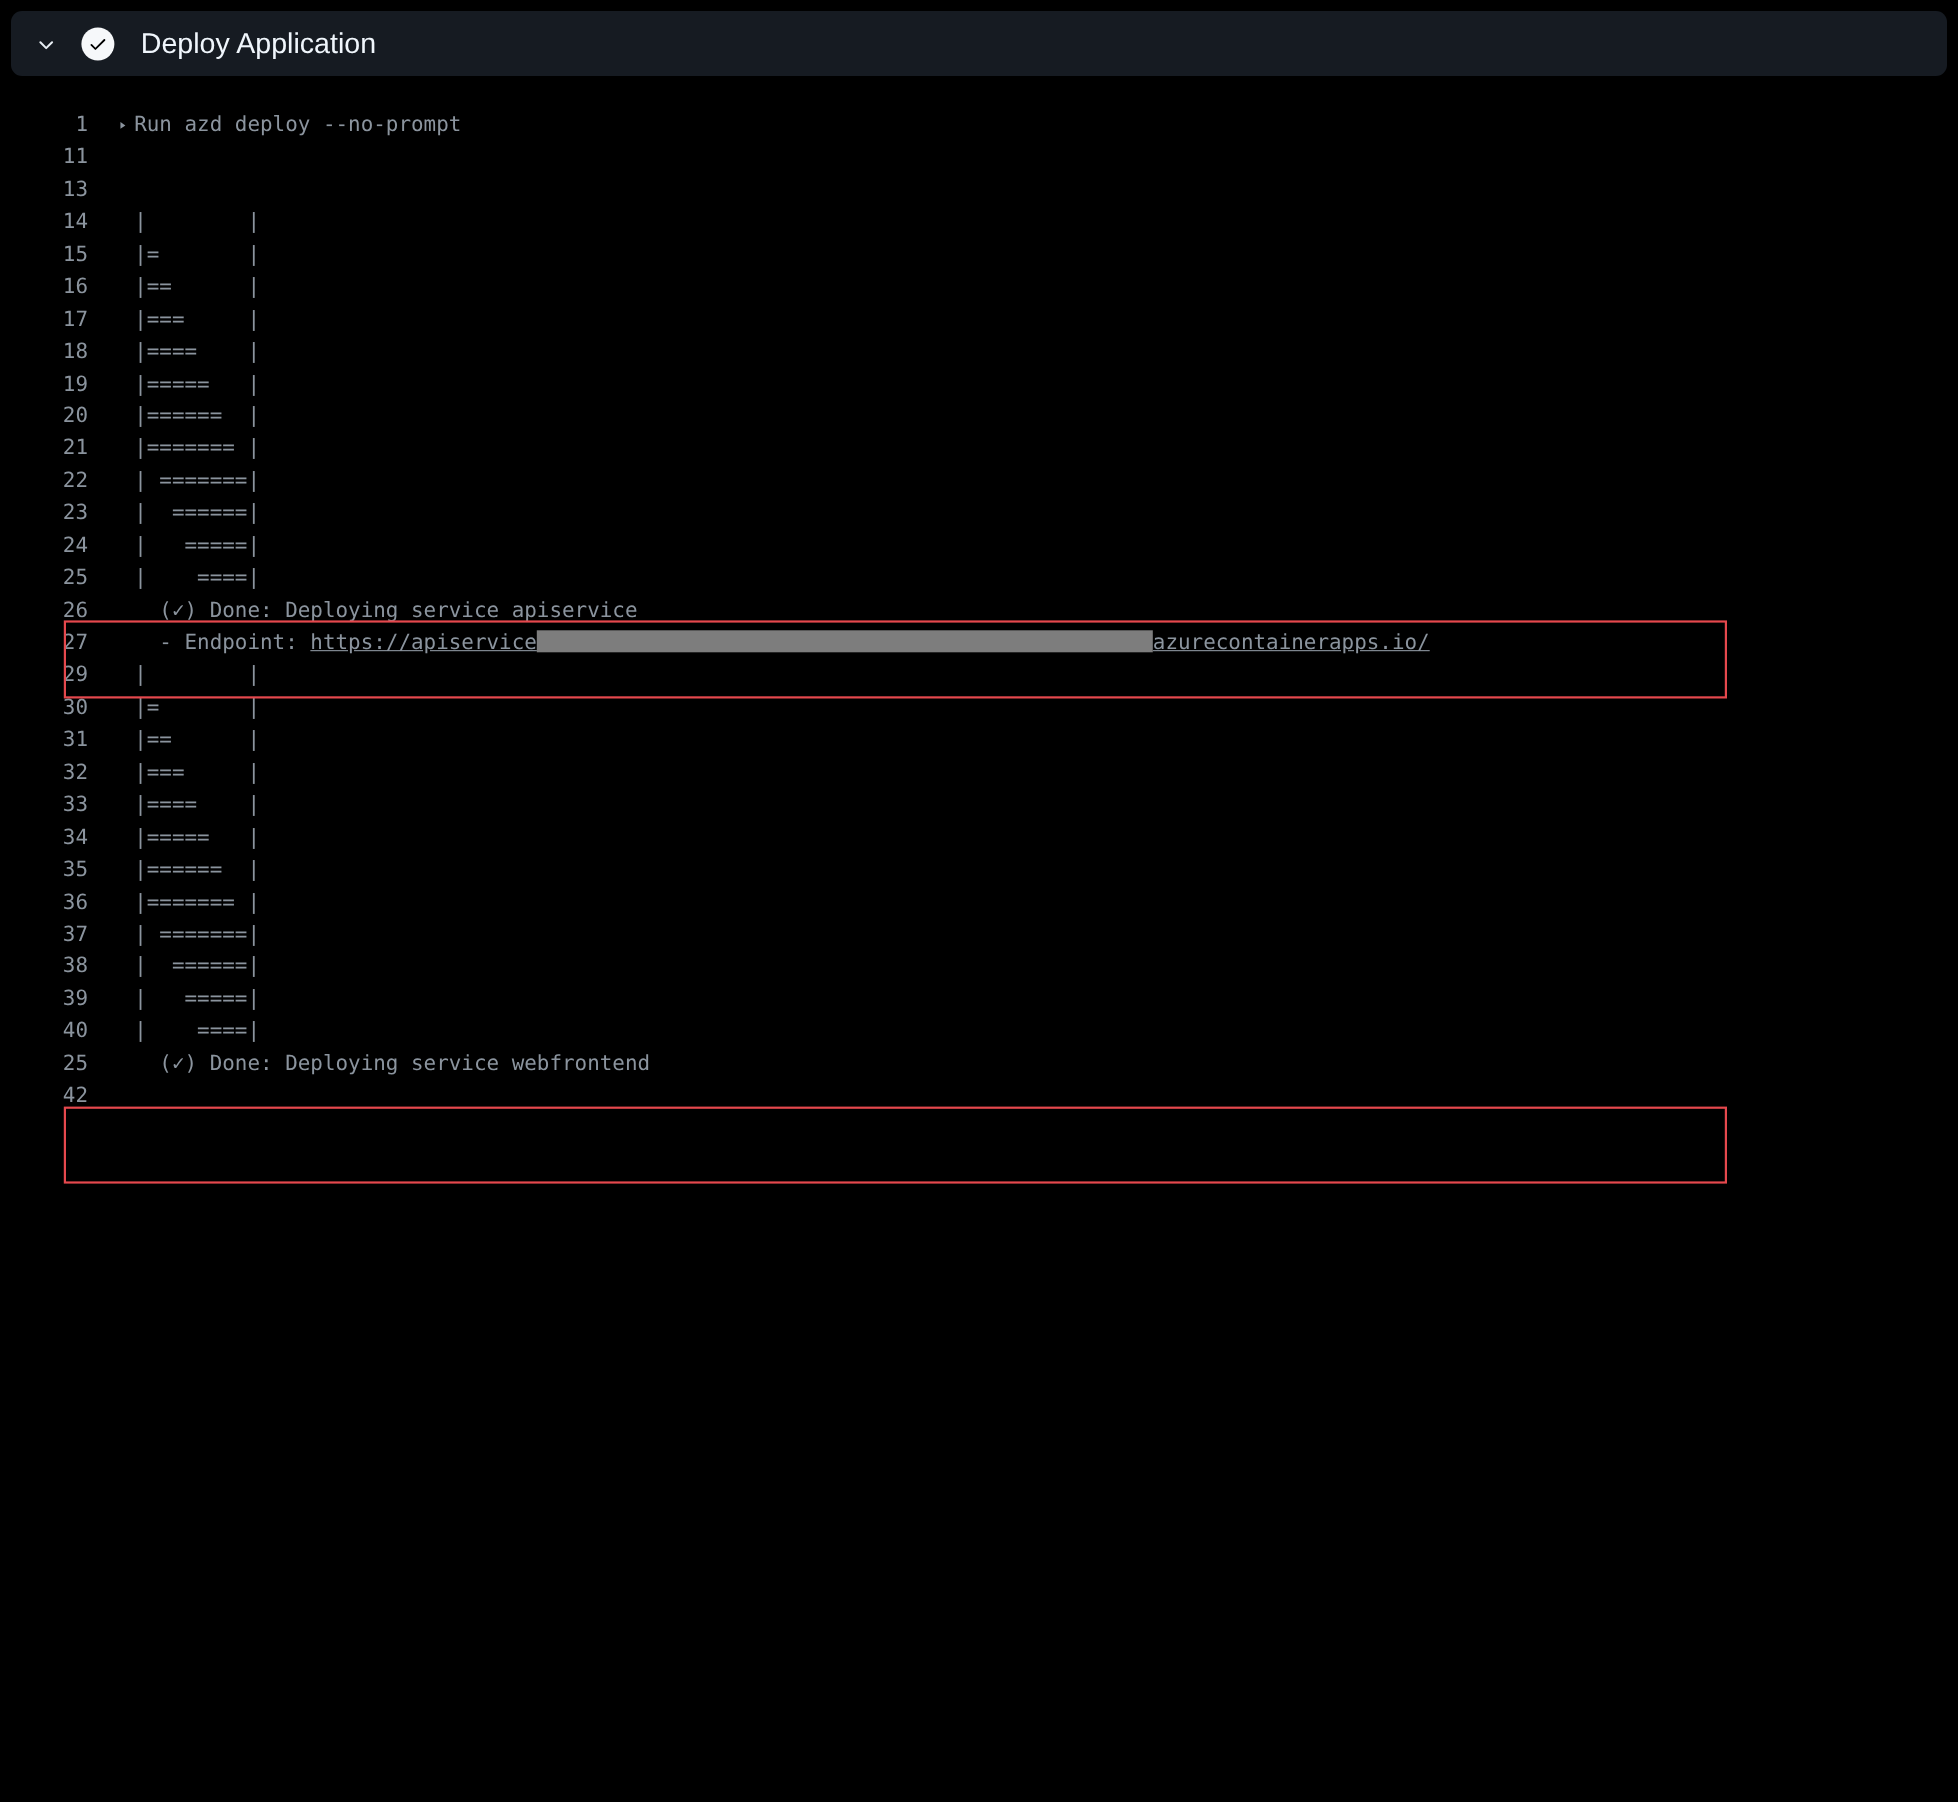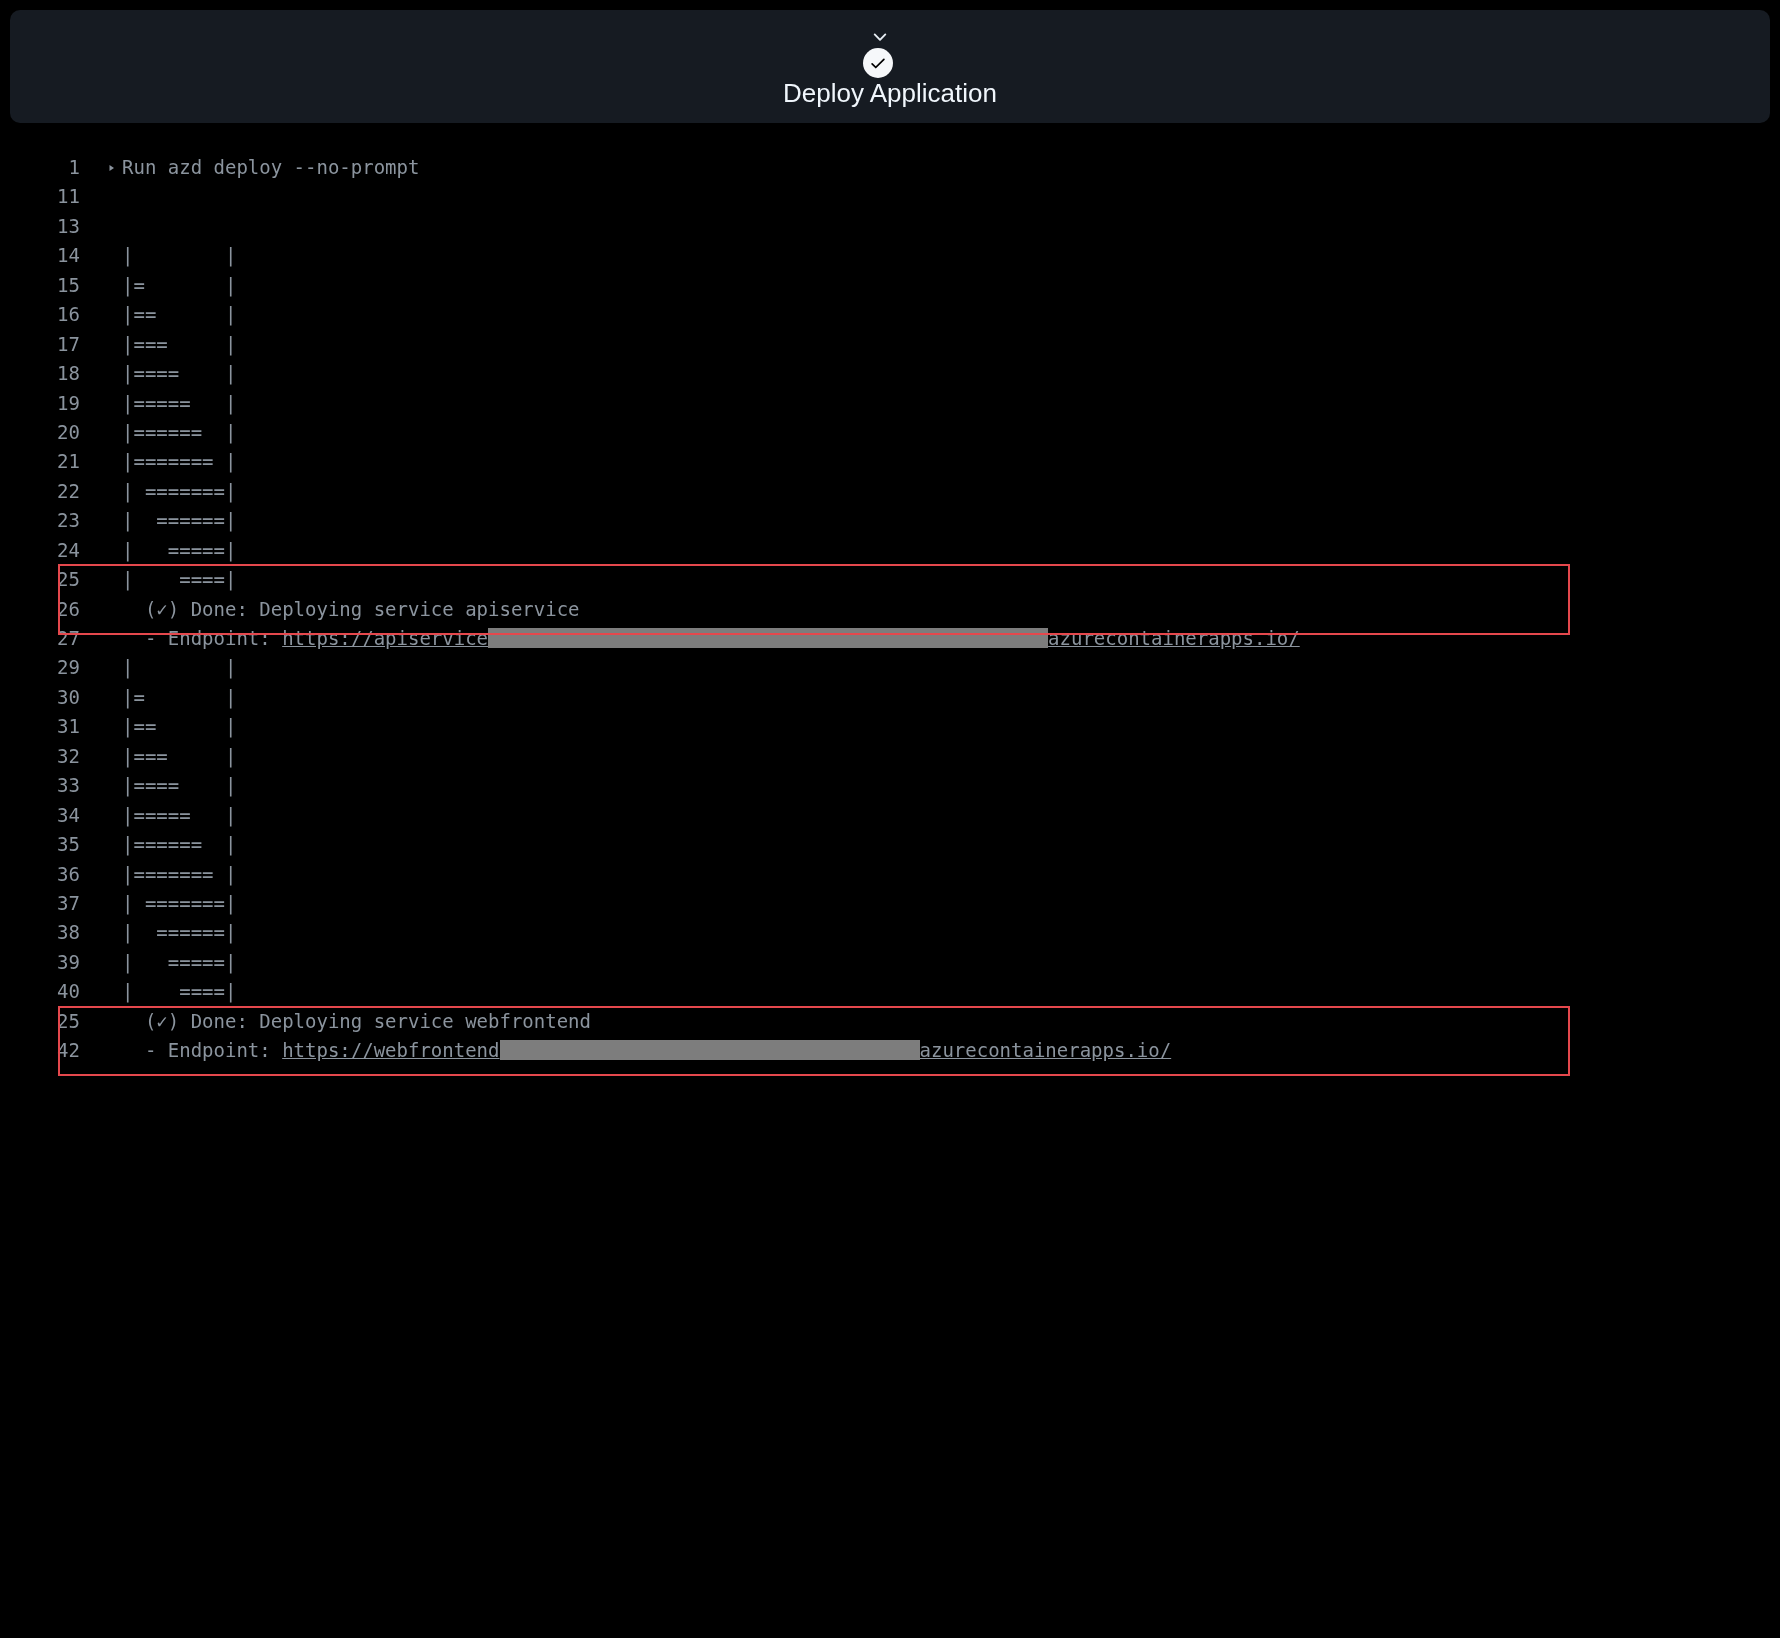--- a/index.html
+++ b/index.html
@@ -11,21 +11,20 @@
     color: #c9d1d9;
     overflow: hidden;
   }
   .panel {
     margin: 10px;
     background: #161b22;
     border-radius: 10px;
     display: flex;
     align-items: center;
     padding: 14px 20px;
-    flex-direction: column;
   }
   .chev {
     width: 24px; height: 24px;
     margin-right: 20px;
     display: flex; align-items: center; justify-content: center;
     cursor: pointer;
   }
   .chev svg { fill: #e6edf3; }
   .status-icon {
     width: 30px; height: 30px;
@@ -140,17 +139,17 @@
     <div class="log-row"><div class="lineno">32</div><div class="fold-icon"></div><div class="log-text">|===     |</div></div>
     <div class="log-row"><div class="lineno">33</div><div class="fold-icon"></div><div class="log-text">|====    |</div></div>
     <div class="log-row"><div class="lineno">34</div><div class="fold-icon"></div><div class="log-text">|=====   |</div></div>
     <div class="log-row"><div class="lineno">35</div><div class="fold-icon"></div><div class="log-text">|======  |</div></div>
     <div class="log-row"><div class="lineno">36</div><div class="fold-icon"></div><div class="log-text">|======= |</div></div>
     <div class="log-row"><div class="lineno">37</div><div class="fold-icon"></div><div class="log-text">| =======|</div></div>
     <div class="log-row"><div class="lineno">38</div><div class="fold-icon"></div><div class="log-text">|  ======|</div></div>
     <div class="log-row"><div class="lineno">39</div><div class="fold-icon"></div><div class="log-text">|   =====|</div></div>
     <div class="log-row"><div class="lineno">40</div><div class="fold-icon"></div><div class="log-text">|    ====|</div></div>
     <div class="log-row"><div class="lineno">25</div><div class="fold-icon"></div><div class="log-text">  (✓) Done: Deploying service webfrontend</div></div>
-    <div class="log-row"><div class="lineno">42</div><div class="fold-icon"></div><div class="log-text"><span>  - Endpoint: </span><span class="link"><span>https://webfrontend</span><span class="redact" style="width: 420px;"></span><span>azurecontainerapps.io/</span></span></div></div>
+    <div class="log-row"><div class="lineno">42</div><div class="fold-icon"></div></div>
   </div>
 
 <div class="hl-box" style="position: absolute; top: 564px; height: 70.875px;"></div>
 <div class="hl-box" style="position: absolute; top: 1005.56px; height: 70.875px;"></div>
 
 </body></html>

